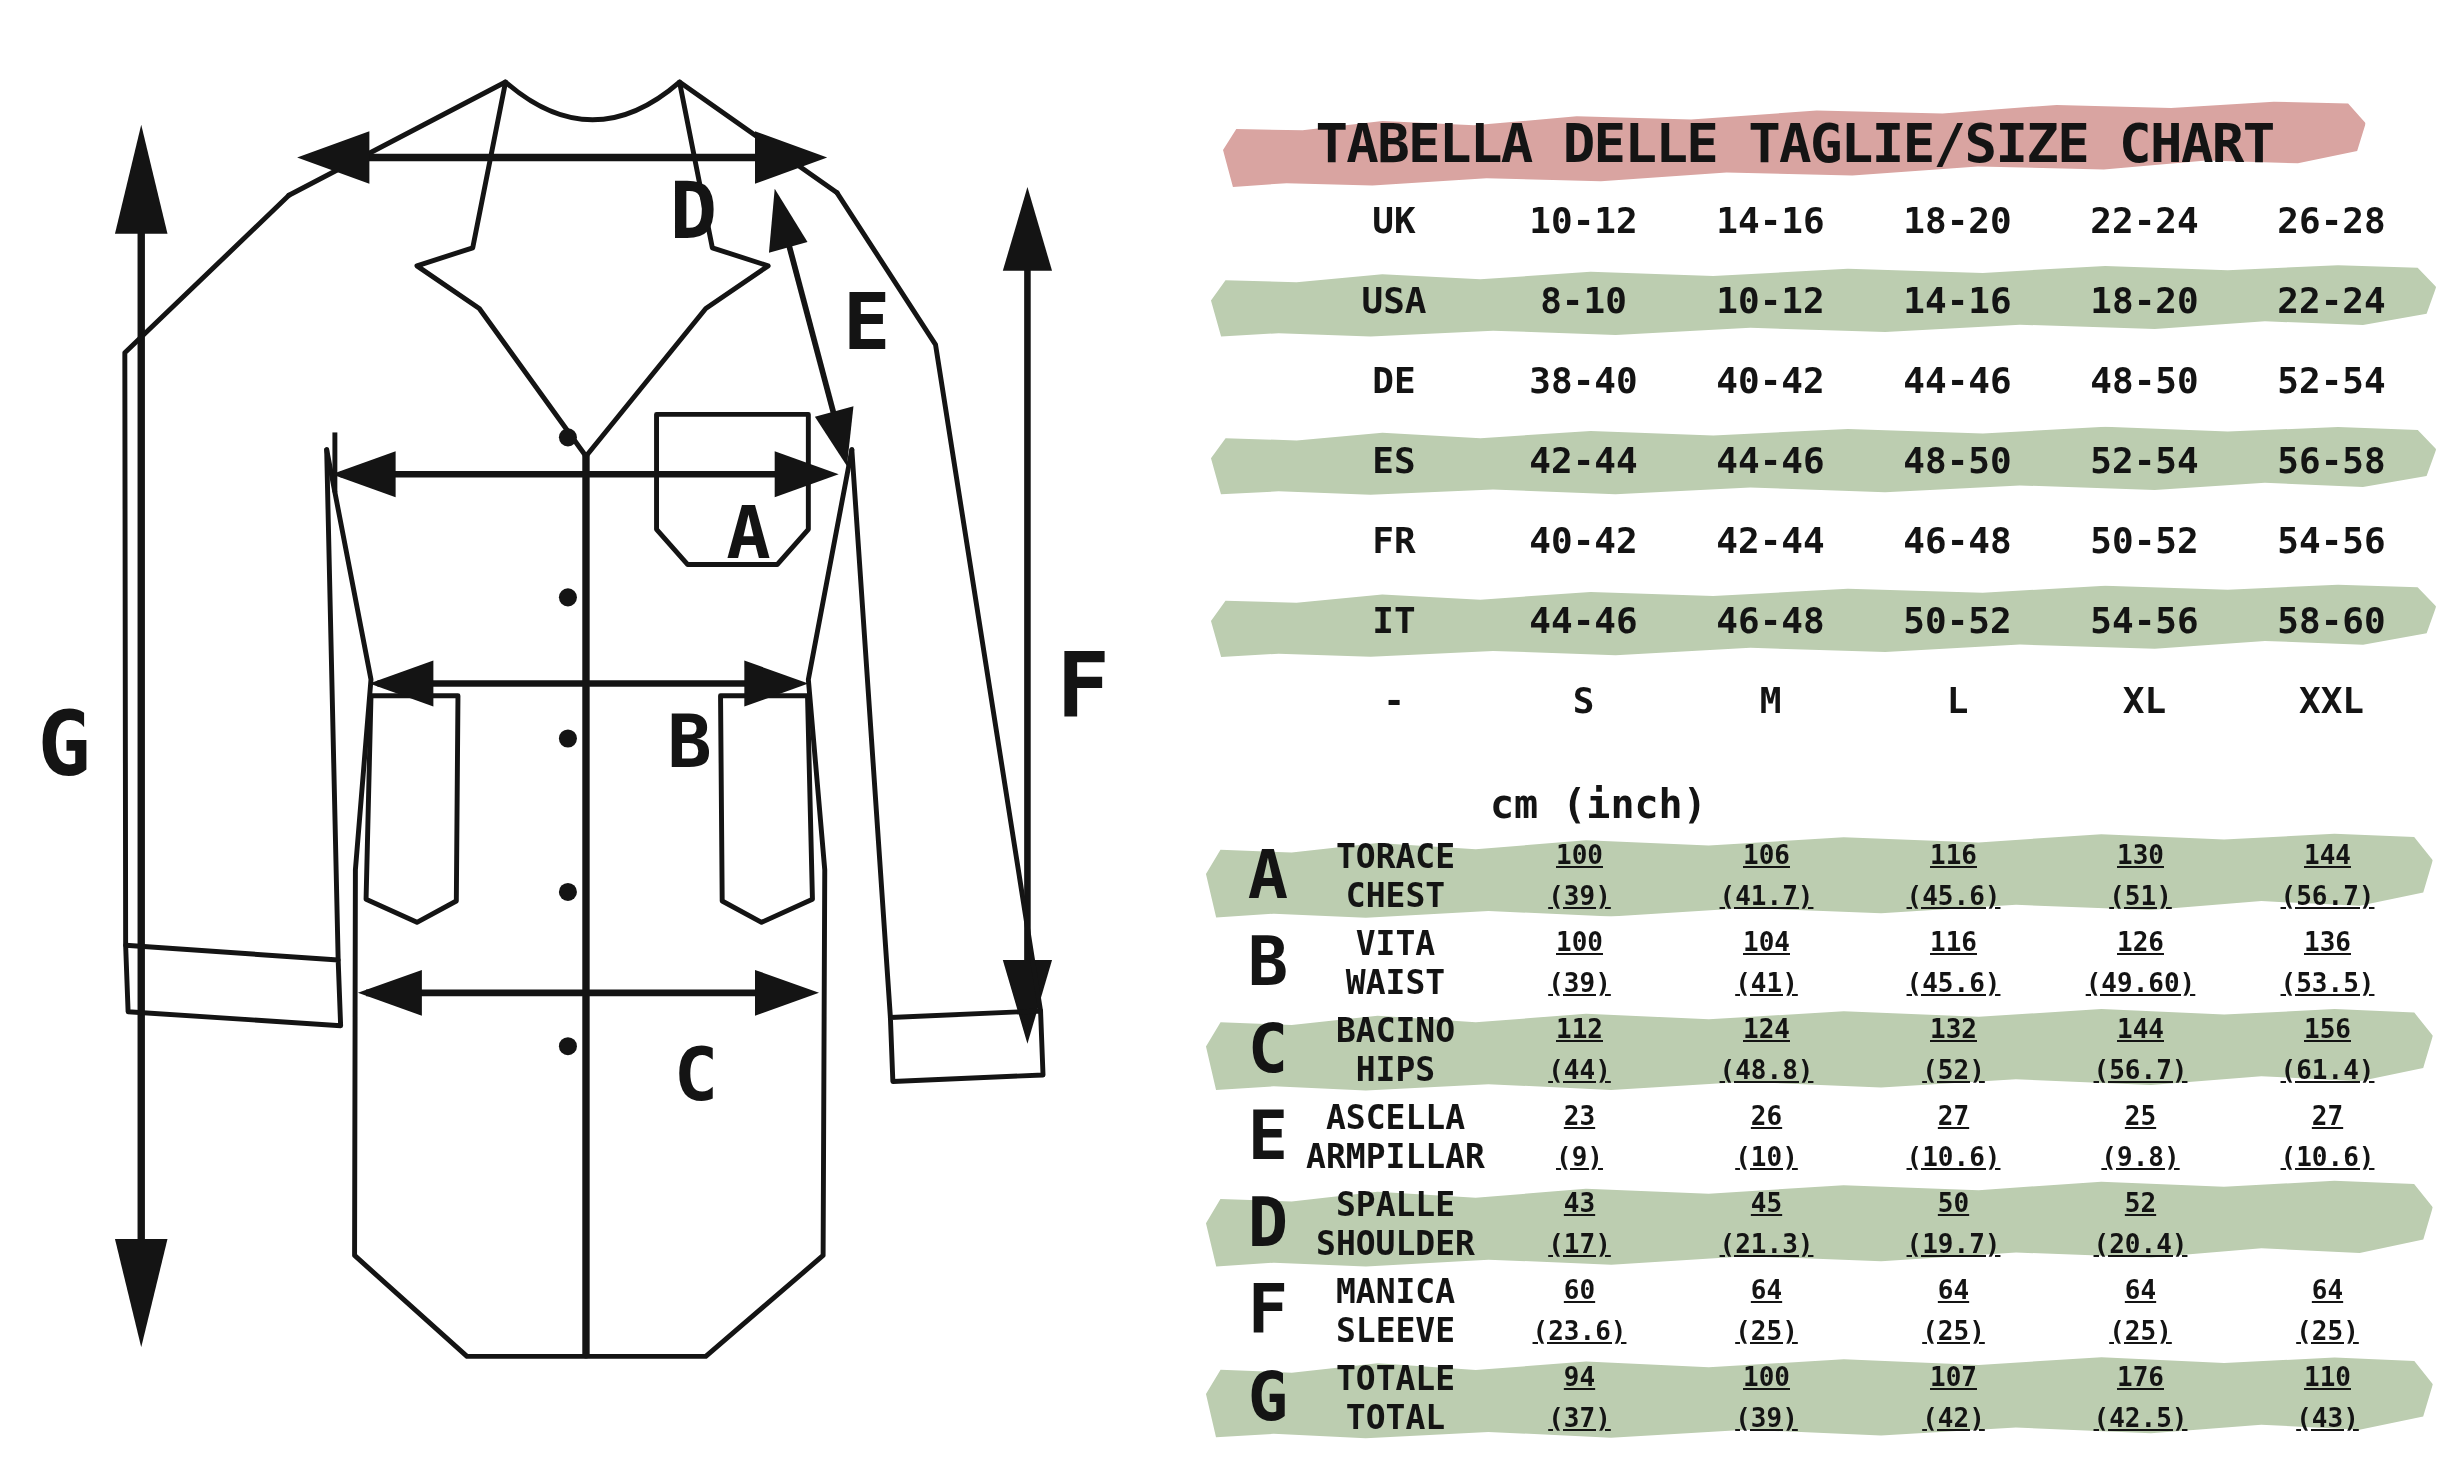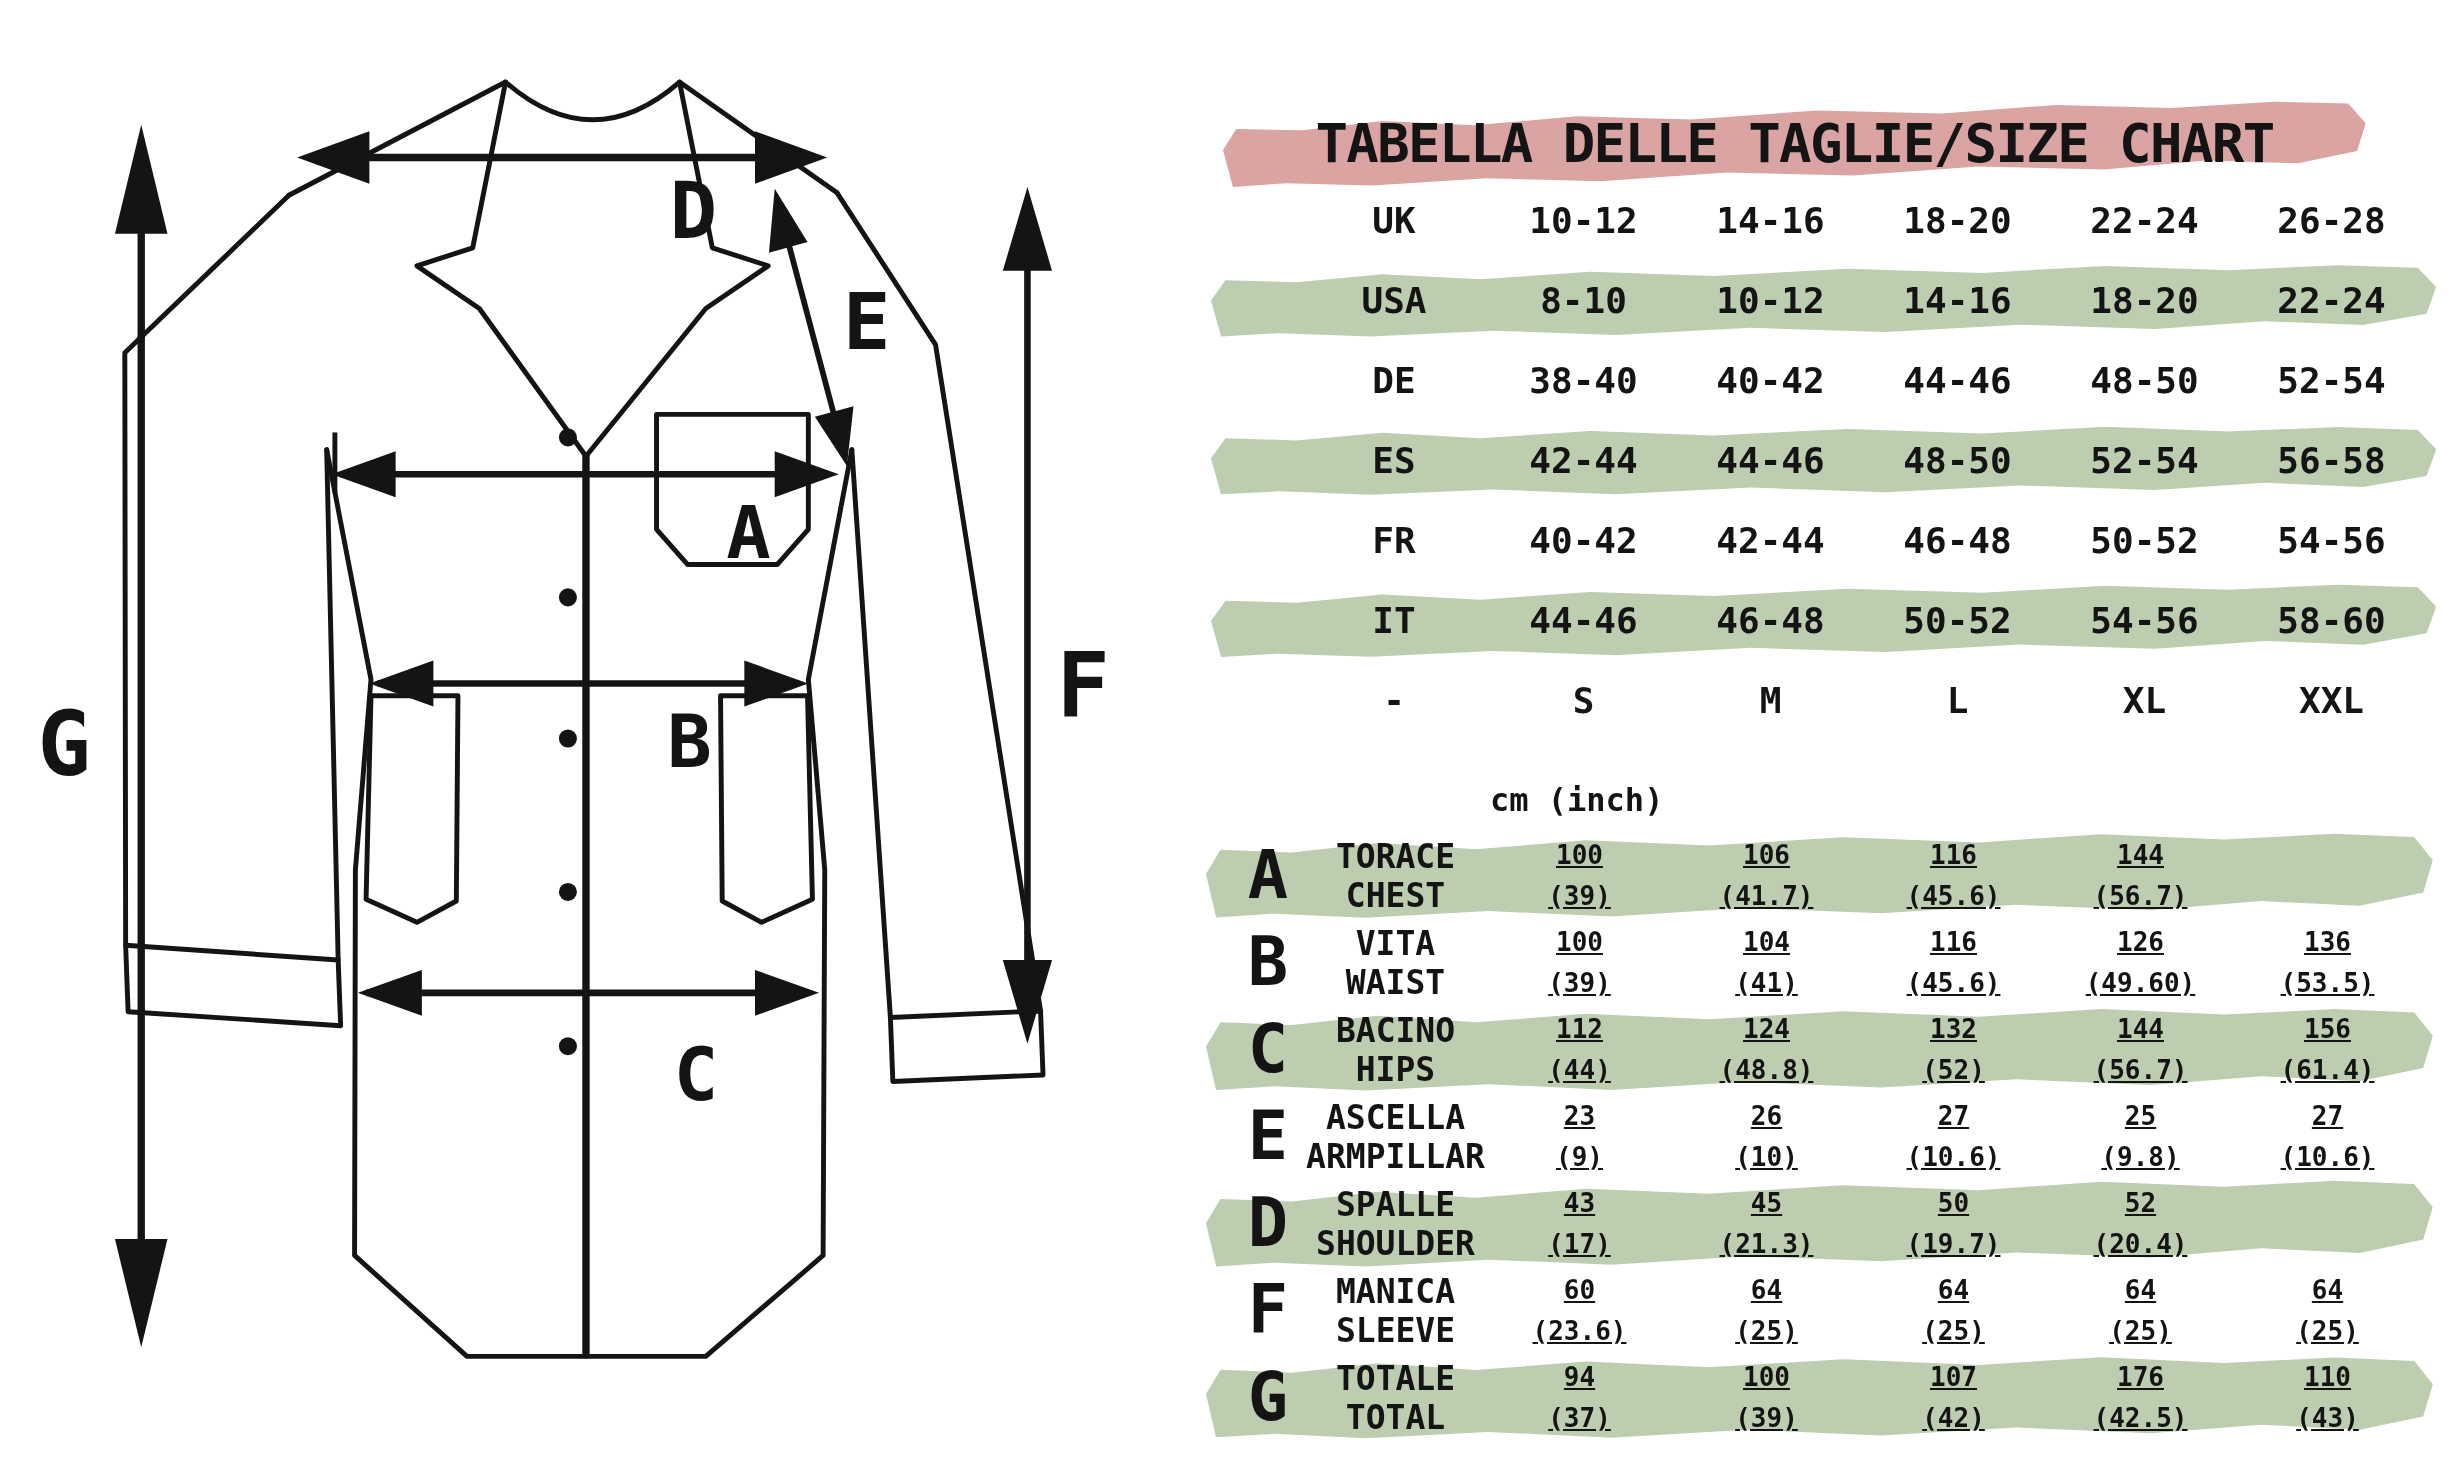--- a/index.html
+++ b/index.html
@@ -27,21 +27,21 @@
     height:80px;align-items:center;text-align:center;font-size:36px;font-weight:bold;}
   .conv-row > div{position:relative;z-index:1;}
   .conv-row .label{grid-column:2;}
   .conv-row:nth-child(even)::before{content:"";position:absolute;left:20.5px;right:-9.8px;top:6.6px;bottom:6.6px;
     background:var(--green);clip-path:var(--brush);z-index:0;}
   .conv-row:nth-child(2)::before{transform:rotate(-0.5deg);}
   .conv-row:nth-child(4)::before{transform:rotate(-0.3deg);}
   .conv-row:nth-child(6)::before{transform:rotate(-0.55deg);}
 
   .units{position:absolute;left:300px;top:757px;width:187px;text-align:left;
-    font-size:32px;font-weight:bold;white-space:nowrap;}
+    font-size:40px;font-weight:bold;white-space:nowrap;}
 
   .meas-table{position:absolute;left:0;top:808px;width:1231px;}
   .meas-row{position:relative;display:grid;grid-template-columns:41px 74px 181px repeat(5,187px);
     height:87px;align-items:center;text-align:center;font-weight:bold;}
   .meas-row > div{position:relative;z-index:1;}
   .meas-row .letter{grid-column:2;font-size:67px;line-height:67px;}
   .meas-row .mname{font-size:33px;line-height:39px;white-space:nowrap;}
   .meas-row .mval{font-size:26px;line-height:41px;text-decoration:underline;}
   .meas-row:nth-child(odd)::before{content:"";position:absolute;left:16.4px;right:-12.3px;top:3.3px;bottom:3.3px;
     background:var(--green);clip-path:var(--brush);z-index:0;}
@@ -226,20 +226,24 @@
           </div>
     <div class="mval">
             <div class="cm">106</div>
             <div class="in">(41.7)</div>
           </div>
     <div class="mval">
             <div class="cm">116</div>
             <div class="in">(45.6)</div>
           </div>
     <div class="mval">
+            <div class="cm">130</div>
+            <div class="in">(51)</div>
+          </div>
+    <div class="mval">
             <div class="cm">144</div>
             <div class="in">(56.7)</div>
           </div>
   </div>
 
   <div class="meas-row">
     <div class="letter">B</div>
     <div class="mname">
       <div class="nm-it">VITA</div>
       <div class="nm-en">WAIST</div>

